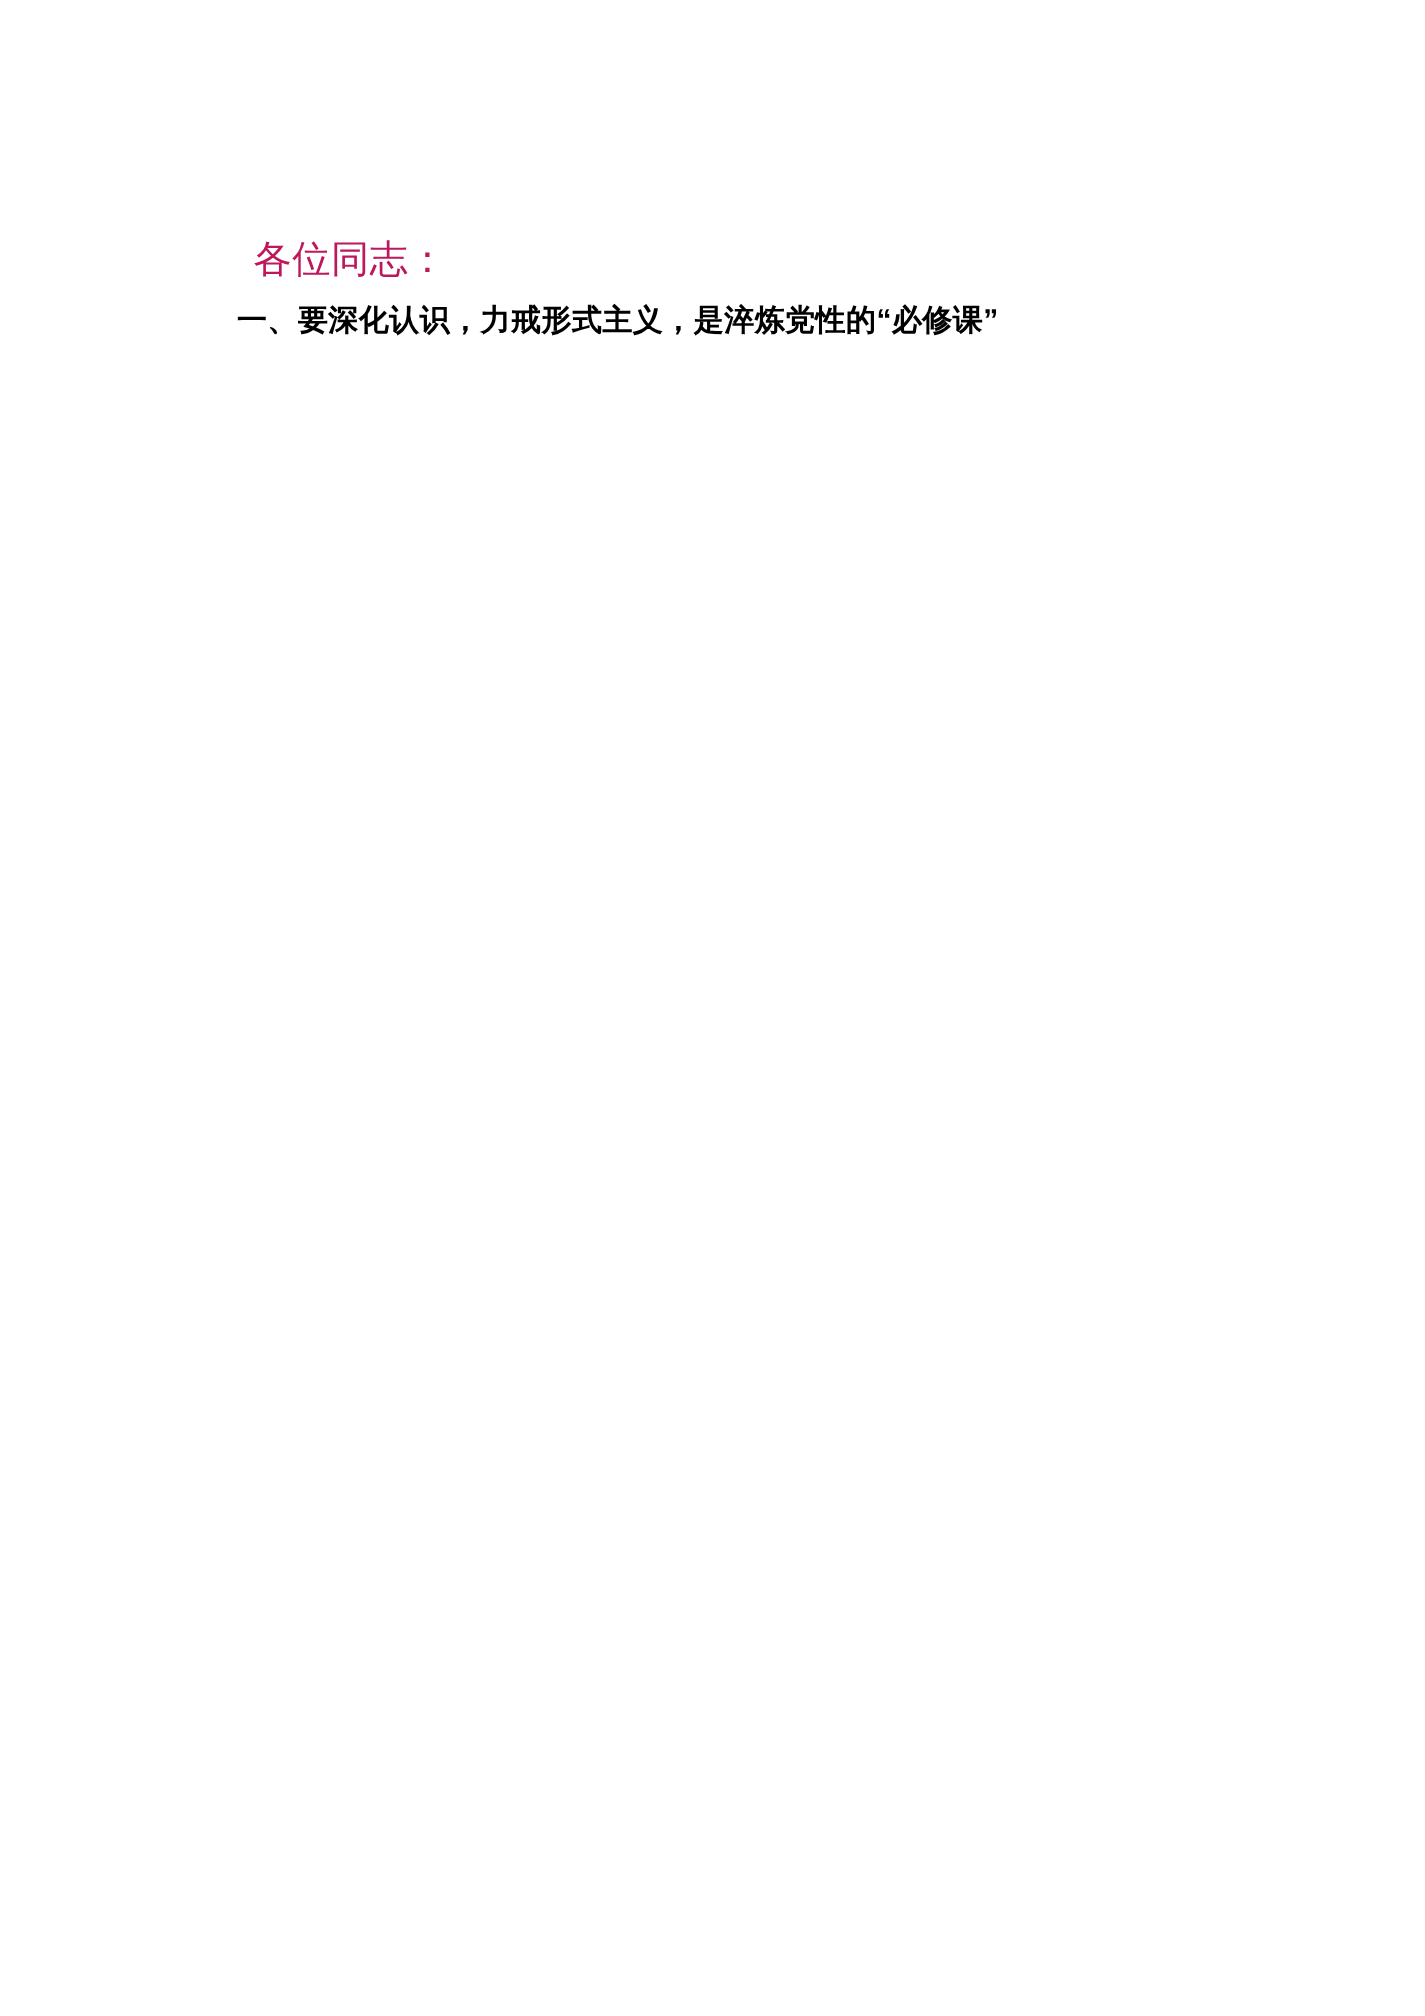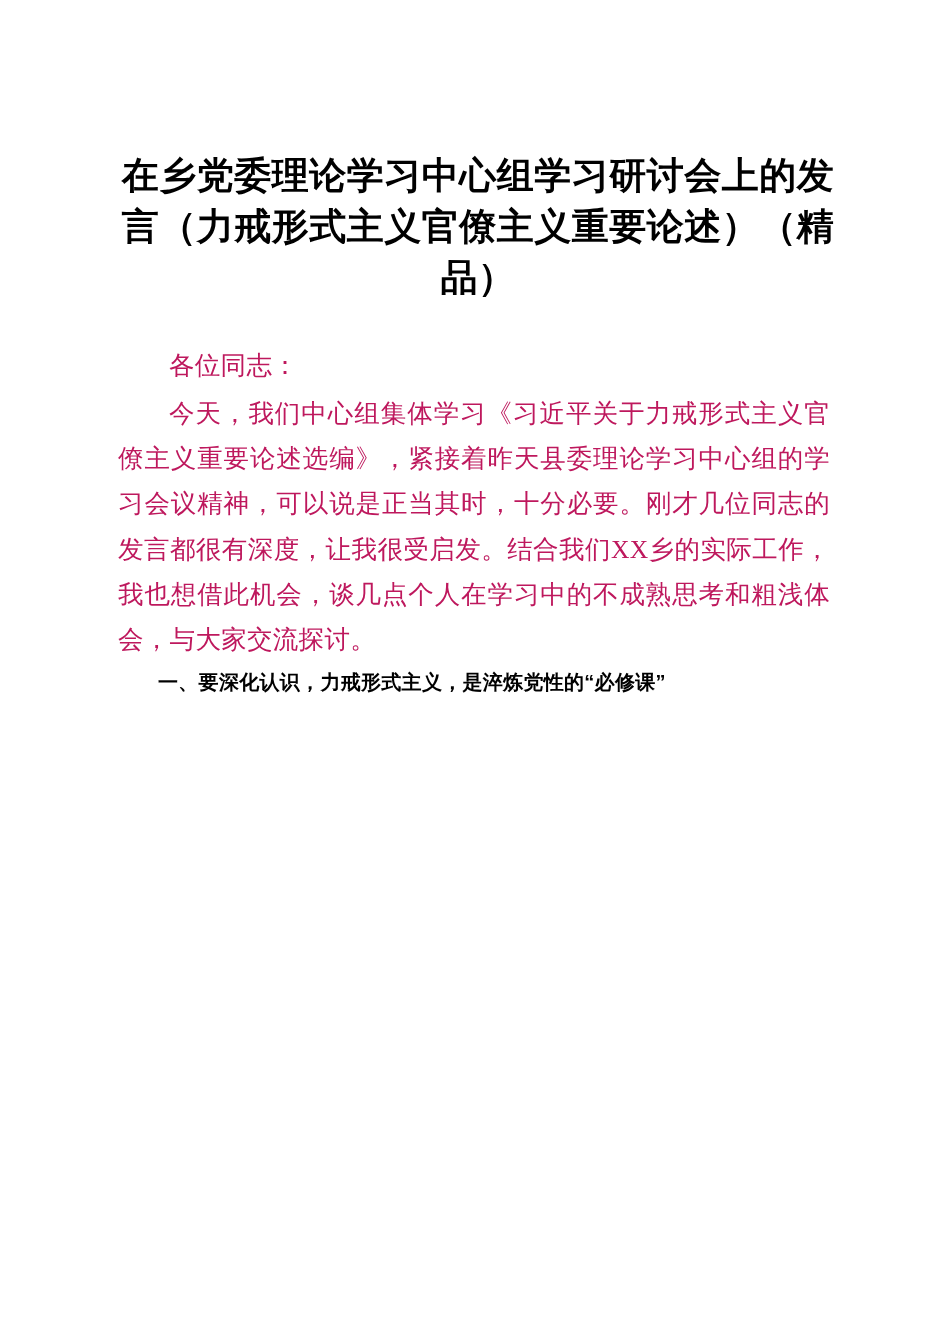--- a/index.html
+++ b/index.html
@@ -49,19 +49,17 @@
     margin: 0 0 2px 0;
     text-indent: 2em;
     color: #000;
     letter-spacing: 0.3px;
   }
 </style>
 </head>
 <body>
 
 <div class="page">
-  <h1 class="doc-title">在乡党委理论学习中心组学习研讨会上的发言（力戒形式主义官僚主义重要论述）（精品）</h1>
   <div class="body-content">
     <p class="para">各位同志：</p>
-    <p class="para">今天，我们中心组集体学习《习近平关于力戒形式主义官僚主义重要论述选编》，紧接着昨天县委理论学习中心组的学习会议精神，可以说是正当其时，十分必要。刚才几位同志的发言都很有深度，让我很受启发。结合我们XX乡的实际工作，我也想借此机会，谈几点个人在学习中的不成熟思考和粗浅体会，与大家交流探讨。</p>
     <p class="heading">一、要深化认识，力戒形式主义，是淬炼党性的“必修课”</p>
   </div>
 </div>
 
 </body></html>

